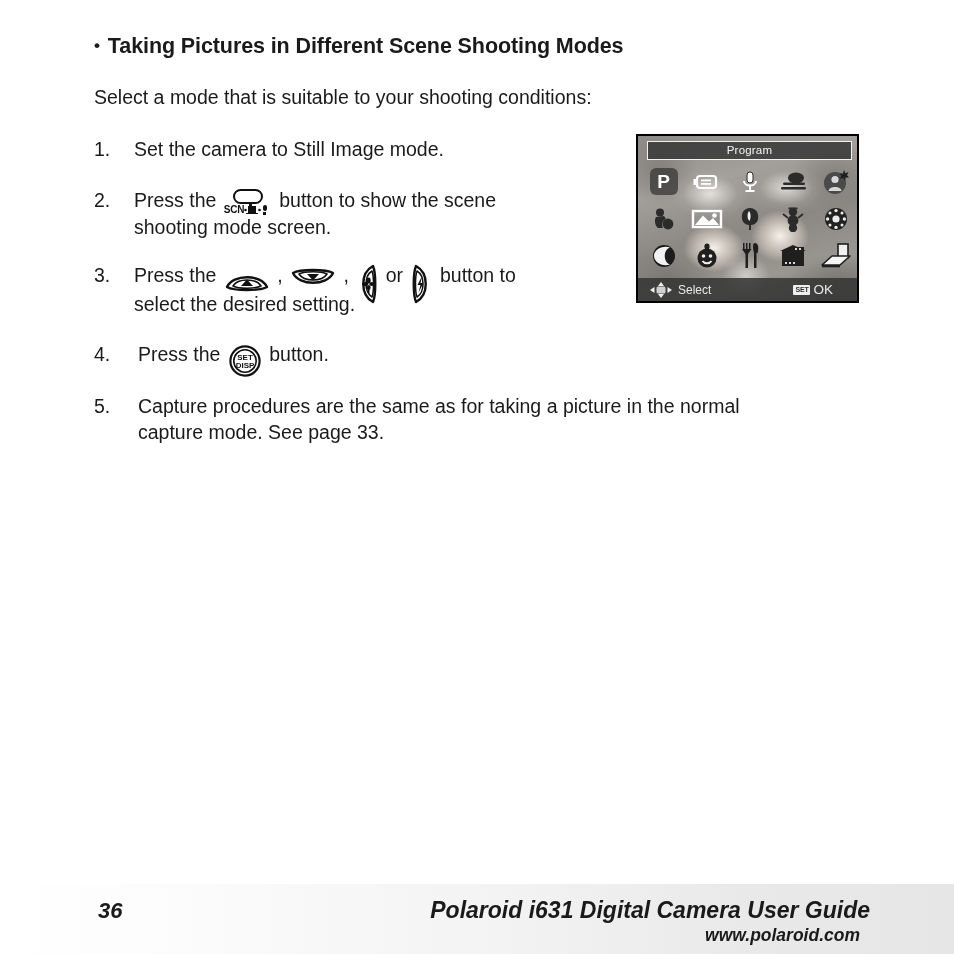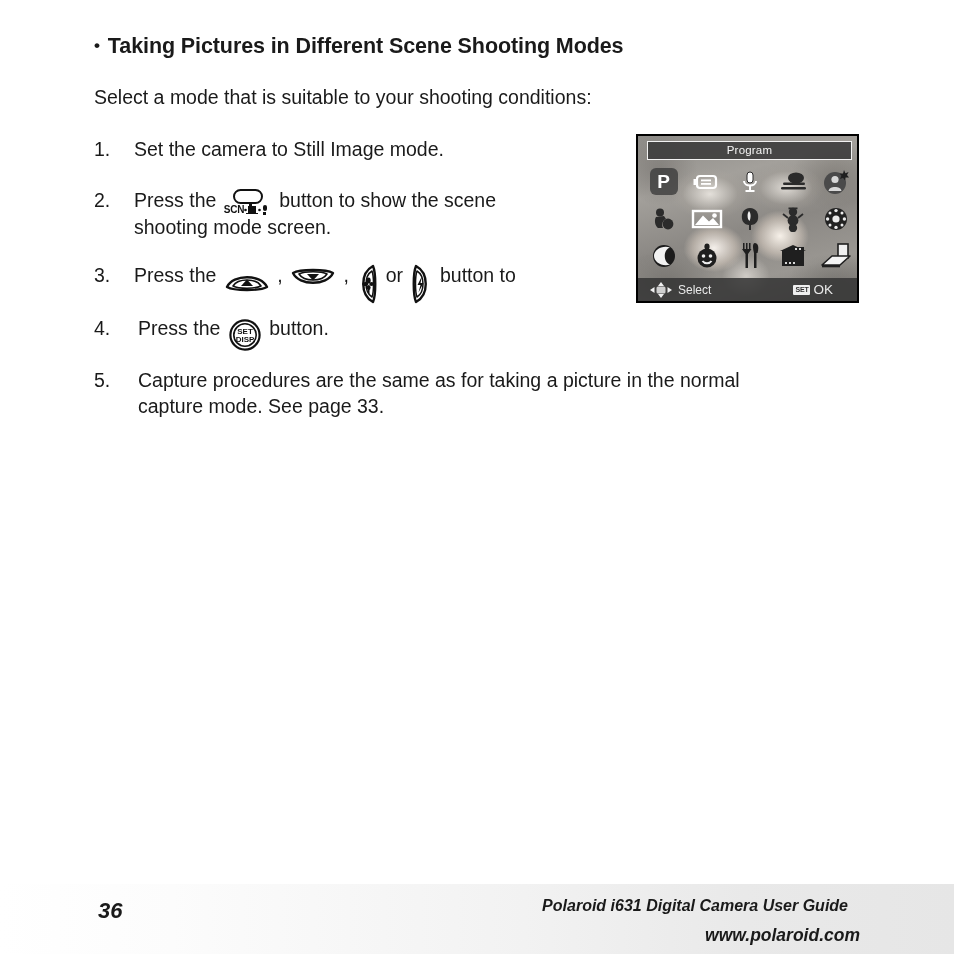--- a/index.html
+++ b/index.html
@@ -276,22 +276,22 @@
   .footer .pageno {
     position: absolute;
     left: 98px; top: 14px;
     font-size: 22px;
     font-style: italic;
     font-weight: bold;
     color: #1a1a1a;
   }
   .footer .guide {
     position: absolute;
-    right: 106px; top: 13px;
-    font-size: 16px;
+    right: 84px; top: 13px;
+    font-size: 23px;
     font-style: italic;
     font-weight: bold;
     color: #1a1a1a;
     white-space: nowrap;
   }
   .footer .url {
     position: absolute;
     right: 94px; top: 41px;
     font-size: 17.5px;
     font-style: italic;
@@ -382,20 +382,21 @@
           
           <span class="icon-inline icon-lr">
             <svg width="22" height="40" viewBox="0 0 22 40">
               <path d="M5 2 C18 9, 18 31, 5 38 C2 31, 2 9, 5 2 Z" fill="#ffffff" stroke="#111" stroke-width="2.4" stroke-linejoin="round"></path>
               <path d="M6 7 C14 12, 14 28, 6 33 C4 28, 4 12, 6 7 Z" fill="#ffffff" stroke="#111" stroke-width="1.5" stroke-linejoin="round"></path>
               <path d="M11 12 L6.5 21 L9.5 21 L7.5 28.5 L12.5 19 L9.5 19 Z" fill="#111"></path>
             </svg>
           </span>
           <span>button to</span>
         </span>
+        <span class="line">select the desired setting.</span>
       </div>
     </div>
 
     <div class="step wide" style="margin-bottom:26px;">
       <div class="num">4.</div>
       <div class="body">
         <span class="line">
           <span>Press the</span>
           <span class="icon-inline icon-set">
             <svg width="32" height="32" viewBox="0 0 32 32">

